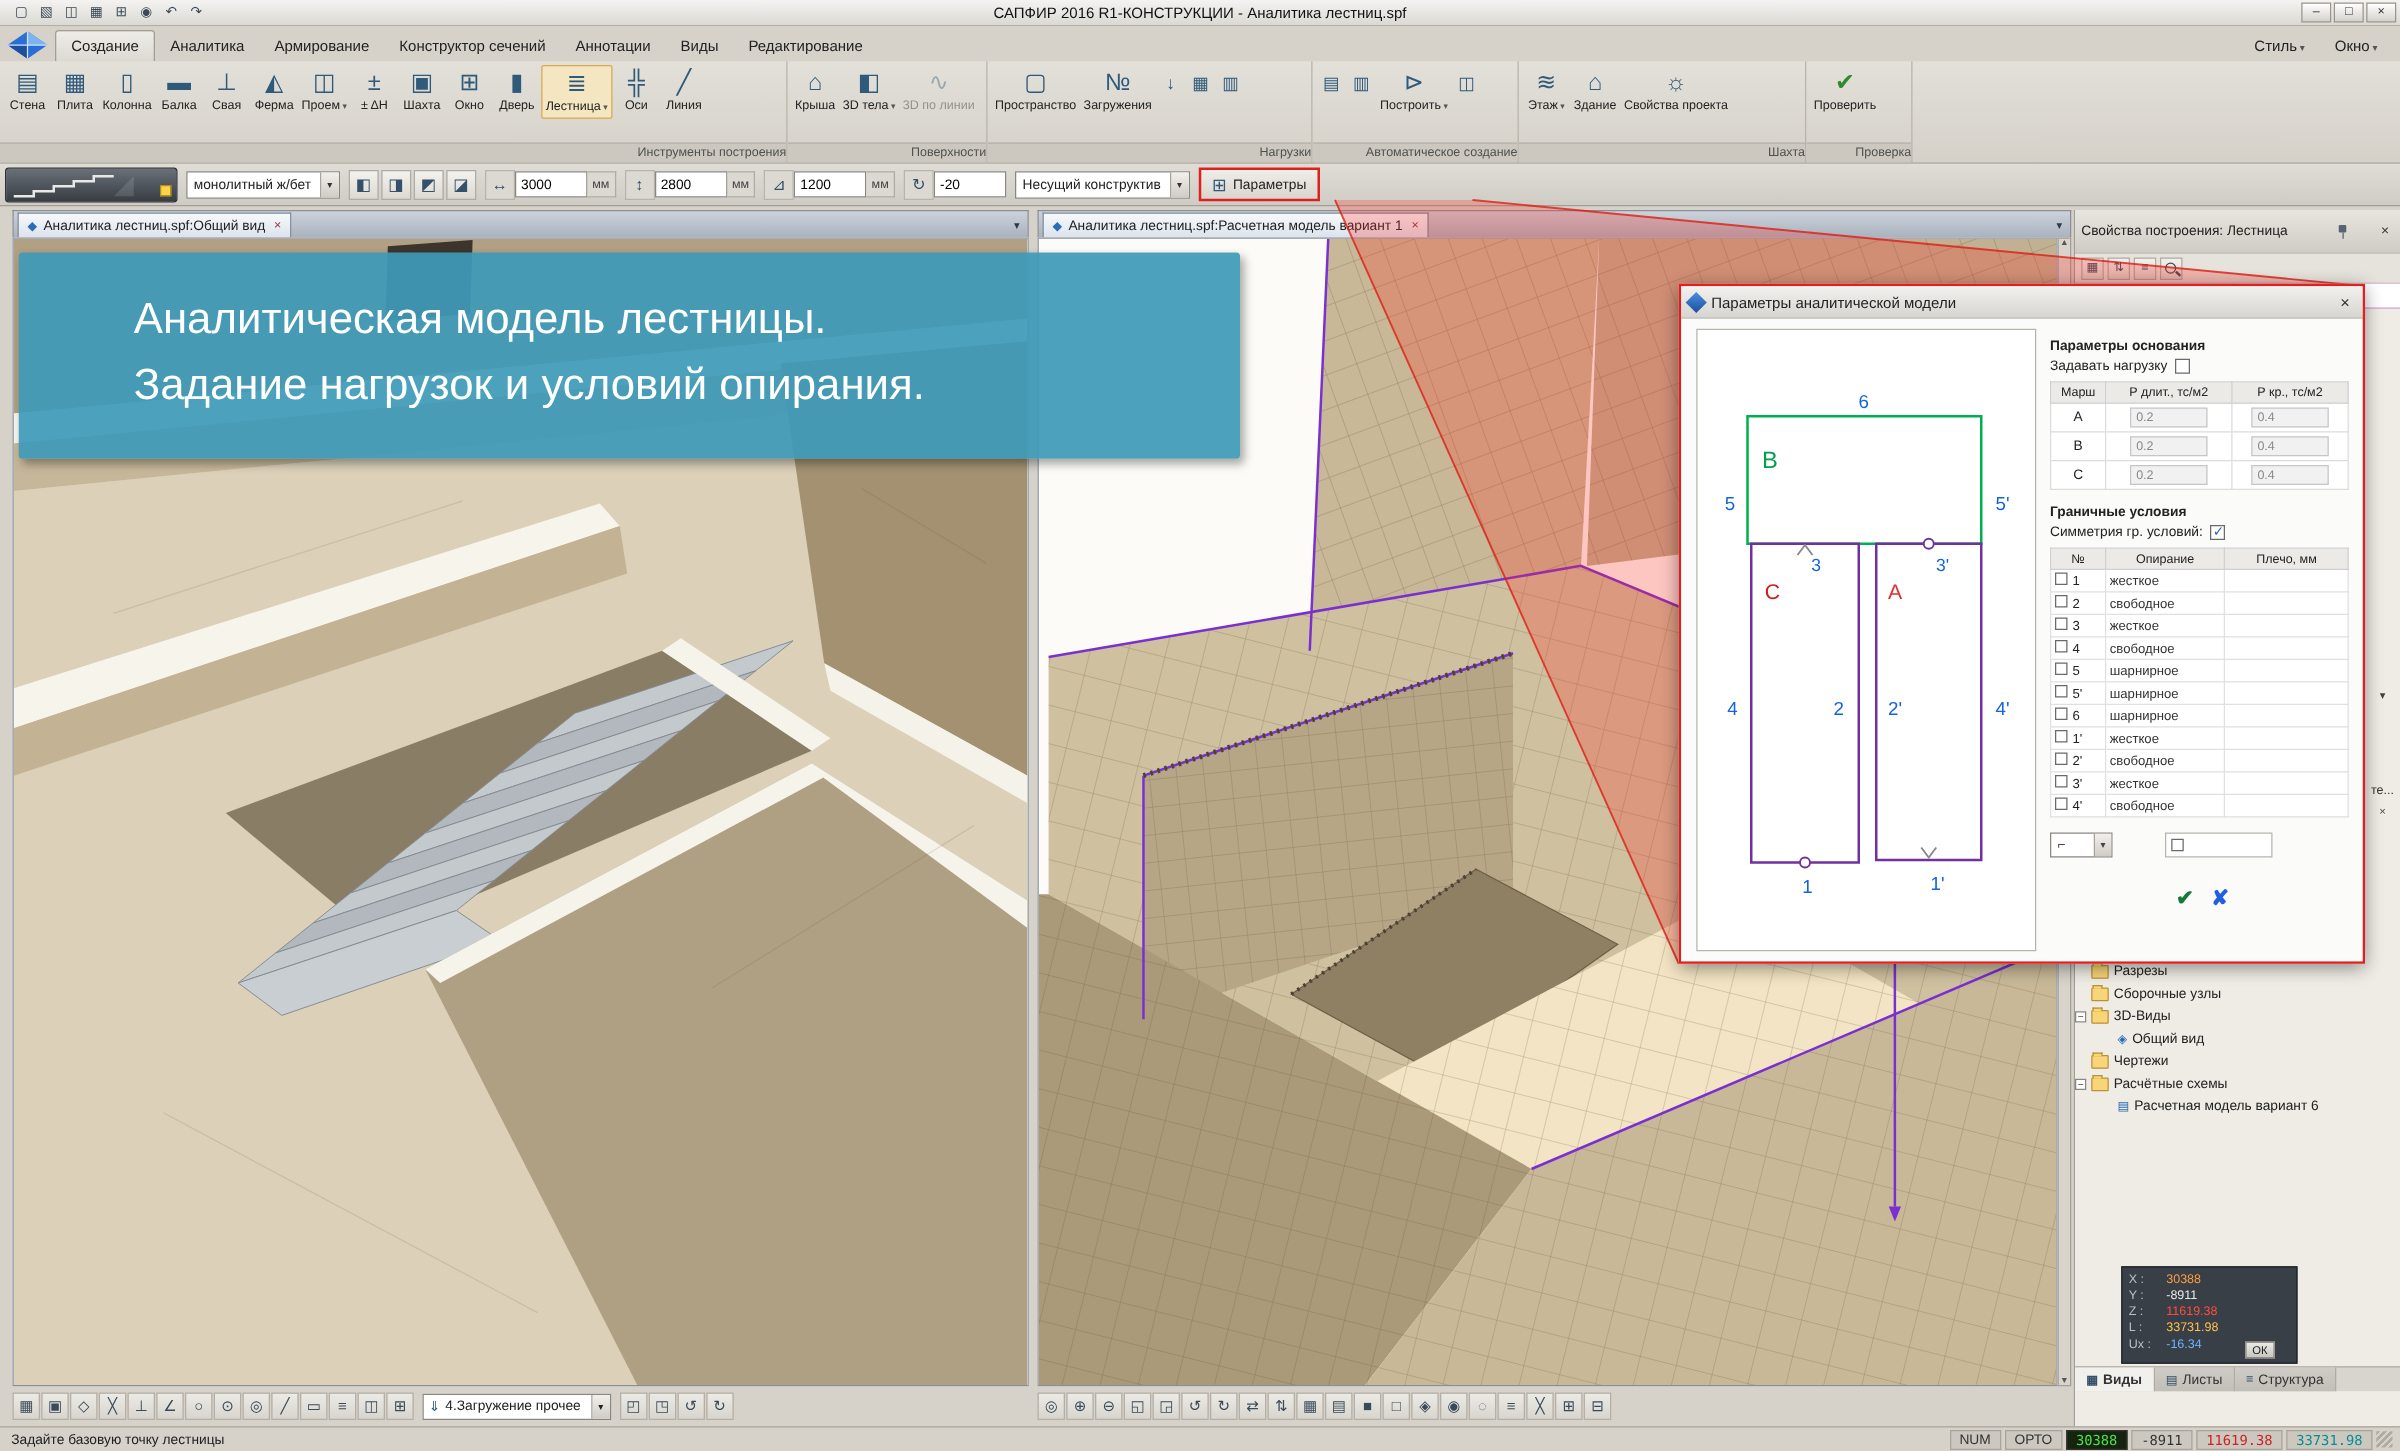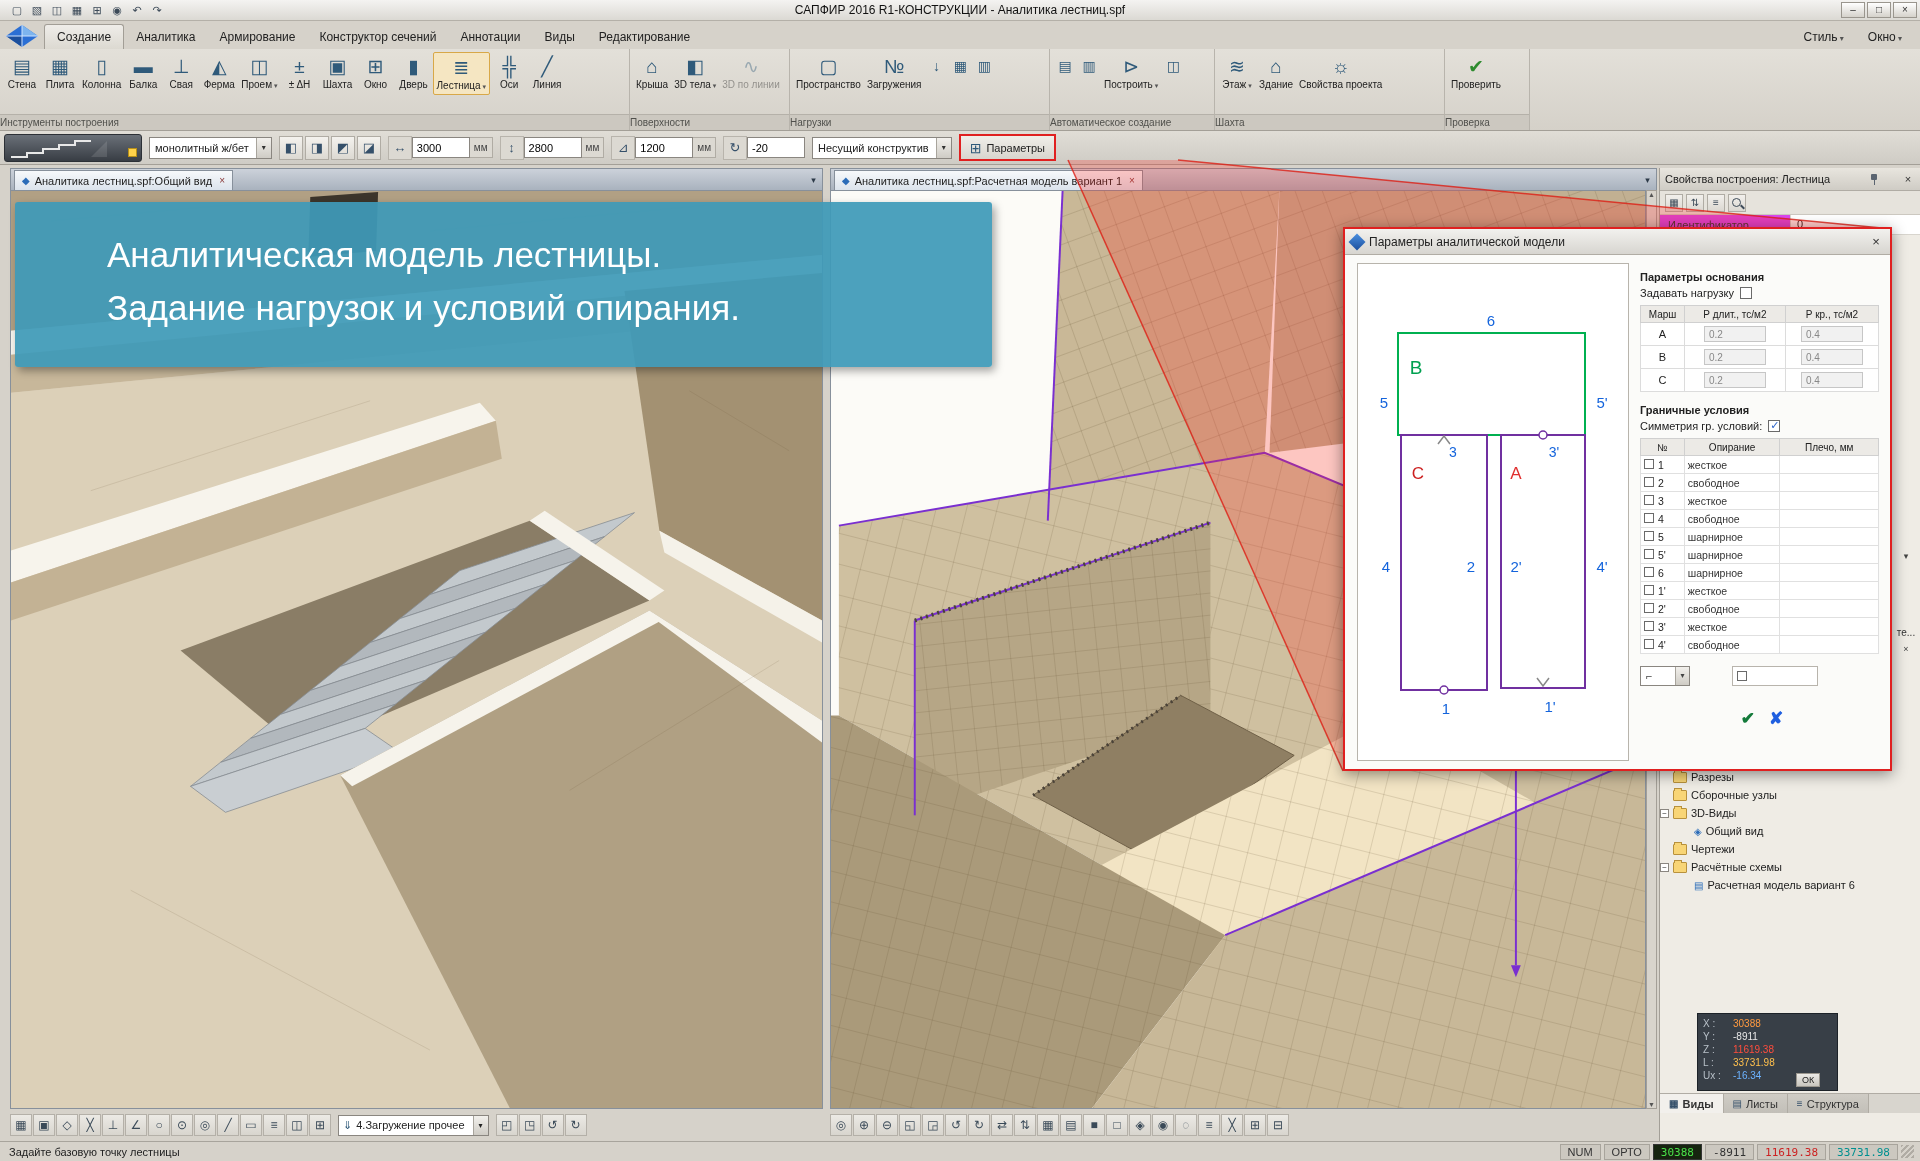--- a/index.html
+++ b/index.html
@@ -30,21 +30,21 @@
 .rtools{flex:1;display:flex;align-items:flex-start;padding:3px 3px 0;gap:0}
 .rtool{min-width:38px;max-width:96px;display:flex;flex-direction:column;align-items:center;padding:2px 3px;cursor:default}
 .rtool .ricon{font-size:19px;height:25px;line-height:25px;color:#2f5a7a}
 .rtool .rlabel{font-size:10px;line-height:11px;text-align:center;color:#222;white-space:nowrap}
 .rtool.has-arrow .rlabel::after{content:" ▾";font-size:7px;color:#555}
 .rtool.disabled{opacity:.4}
 .rtool.pressed{background:#f5e6c2;border:1px solid #d8a848;border-radius:2px}
 .rtool.mini{min-width:24px;max-width:26px}
 .rtool.mini .ricon{font-size:14px}
 .rtool.green .ricon{color:#2e8b2e}
-.rcaption{height:16px;font-size:10px;text-align:left;color:#50504c;background:#ccc8c0;border-top:1px solid #b5b1a9;line-height:15px;white-space:nowrap;overflow:hidden}
+.rcaption{height:16px;font-size:10px;text-align:right;color:#50504c;background:#ccc8c0;border-top:1px solid #b5b1a9;line-height:15px;white-space:nowrap;overflow:hidden}
 
 
 .propbar{position:absolute;top:131px;left:0;right:0;height:34px;background:linear-gradient(#e0ddd6,#cfccc5);border-bottom:1px solid #a39f97;display:flex;align-items:center;gap:7px;padding:0 4px}
 .stair-preview{width:138px;height:28px;background:linear-gradient(#6a7078,#383d44);border:1px solid #2c3036;border-radius:3px;position:relative;flex:none}
 .stair-preview .yellow{position:absolute;right:4px;bottom:4px;width:9px;height:9px;background:#ffd24a;border:1px solid #b89018}
 .pb-select{height:22px;border:1px solid #8a8680;background:#fff;display:flex;align-items:center;padding-left:5px;font-size:11px;white-space:nowrap}
 .pb-select .arrow{margin-left:7px;width:15px;height:20px;background:linear-gradient(#f2f0ec,#cfccc5);border-left:1px solid #a8a49c;text-align:center;font-size:8px;line-height:20px;color:#333}
 .pb-icons{display:flex;gap:2px}
 .pb-ico{width:24px;height:24px;border:1px solid #b0aca4;background:linear-gradient(#f4f2ee,#dcd9d2);text-align:center;line-height:22px;font-size:13px;color:#35506a;flex:none}
 .pb-ico.fi{border-color:#b8b4ac;background:#dcd9d2}
@@ -63,21 +63,21 @@
 .tab .cube{color:#2b6cb8;font-size:10px}
 .tab .x{color:#8a3a3a;font-size:10px;margin-left:2px}
 .tabbar .dd{margin-left:auto;width:17px;text-align:center;font-size:9px;color:#2c3a48;align-self:center}
 .vp-canvas{position:absolute;top:22px;left:0;right:0;bottom:0;border:1px solid #87909b;background:#fff;overflow:hidden}
 .vp-right .vp-canvas{right:11px}
 .vscroll{position:absolute;top:22px;right:0;width:11px;bottom:0;background:#d8d4cc;border:1px solid #a39f97;font-size:7px;color:#555;display:flex;flex-direction:column;justify-content:space-between;align-items:center}
 .vthumb{width:7px;height:90px;background:linear-gradient(90deg,#eceae6,#c8c5be);border:1px solid #9a968e;margin-top:2px}
 
 
 .rpanel{position:absolute;left:1659px;top:168px;width:261px;bottom:20px;background:#efece5;border-left:1px solid #a39f97}
-.rp-header{height:23px;background:linear-gradient(#e8e5de,#cfccc5);border-bottom:1px solid #b0aca4;display:flex;align-items:center;padding:0 5px;font-size:11px;color:#222;gap:20px}
+.rp-header{height:35px;background:linear-gradient(#e8e5de,#cfccc5);border-bottom:1px solid #b0aca4;display:flex;align-items:center;padding:0 5px;font-size:11px;color:#222;gap:20px}
 .rp-title{flex:1;white-space:nowrap;overflow:hidden}
 .pin{width:13px;height:14px;position:relative}
 .pin::before{content:"";position:absolute;left:3px;top:2px;width:6px;height:6px;background:#5a6470;border-radius:1px}
 .pin::after{content:"";position:absolute;left:6px;top:8px;width:1px;height:5px;background:#5a6470}
 .rp-x{font-size:11px;color:#333;width:14px;text-align:center}
 .rp-tools{height:24px;display:flex;gap:3px;padding:3px 5px;border-bottom:1px solid #ccc8c0;background:#e6e3dc}
 .rp-tb{width:18px;height:18px;border:1px solid #b0aca4;background:linear-gradient(#f2f0ec,#dbd8d1);font-size:10px;line-height:16px;text-align:center;color:#3c4a58}
 .mag{width:18px;height:18px;position:relative;border:1px solid #b0aca4;background:linear-gradient(#f2f0ec,#dbd8d1)}
 .mag::before{content:"";position:absolute;left:3px;top:3px;width:7px;height:7px;border:1.5px solid #3c4a58;border-radius:50%}
 .mag::after{content:"";position:absolute;left:11px;top:11px;width:5px;height:2px;background:#3c4a58;transform:rotate(45deg)}

